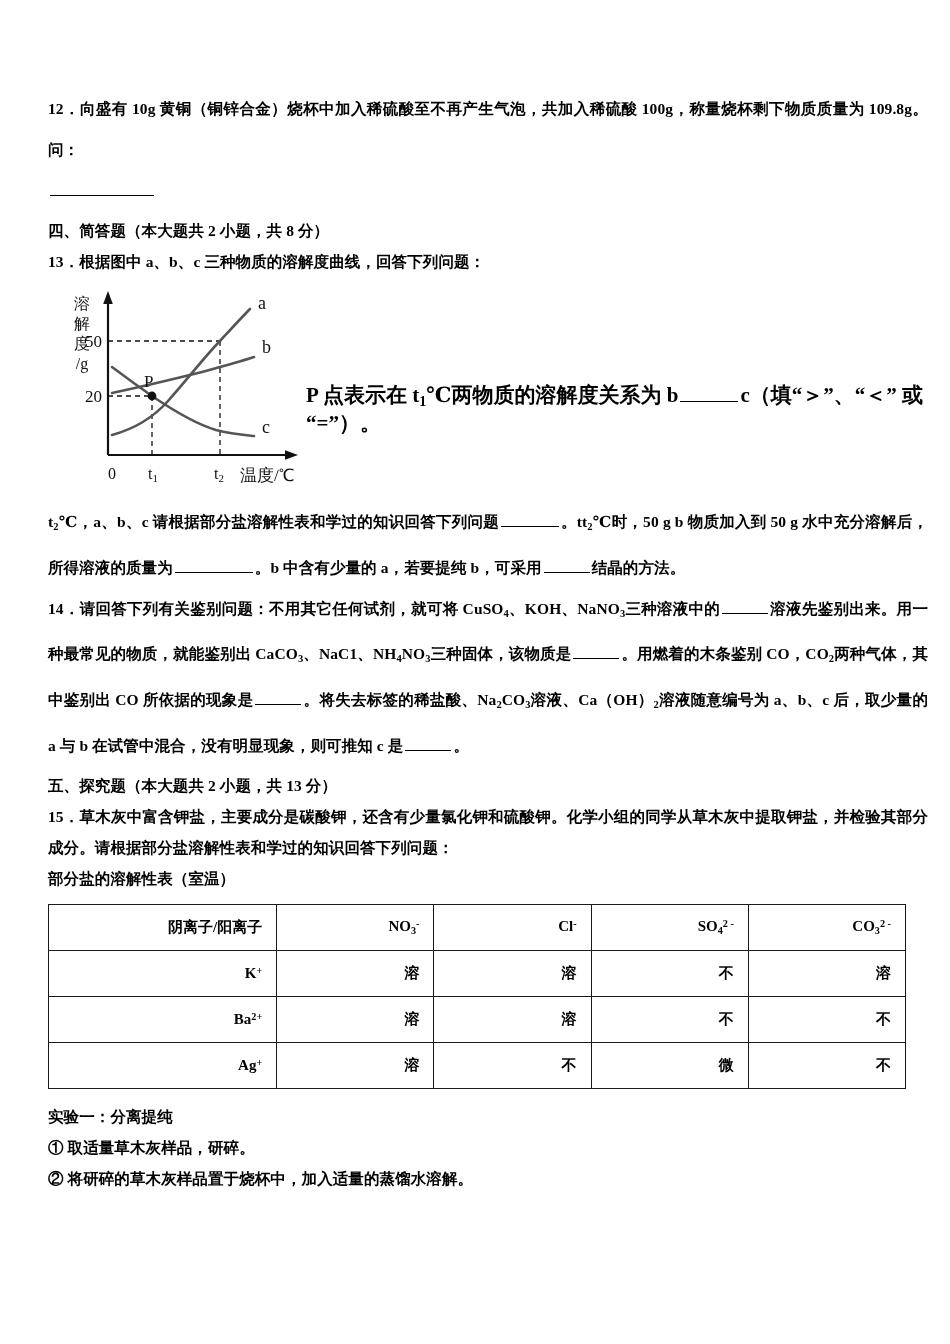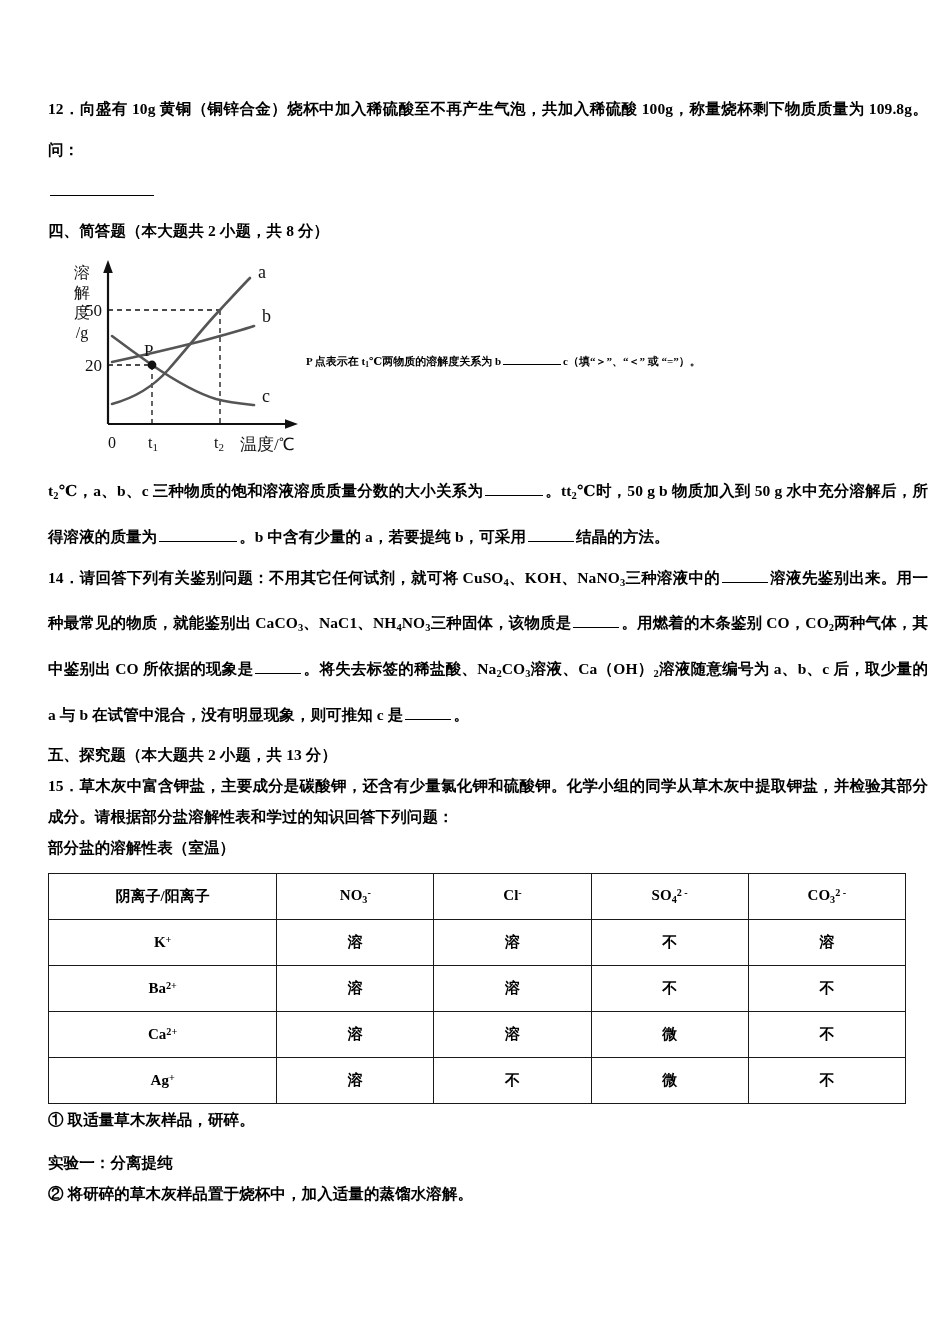--- a/index.html
+++ b/index.html
@@ -70,40 +70,40 @@
     left: 8px;
     top: 0;
     width: 270px;
     height: 212px;
   }
   .fig-caption {
     position: absolute;
     left: 258px;
     top: 98px;
     width: 630px;
-    font-size: 11px;
+    font-size: 21px;
     font-weight: 700;
     line-height: 22px;
   }
 
   
   table.solubility {
     border-collapse: collapse;
     width: 858px;
     margin-top: 10px;
     table-layout: fixed;
   }
   table.solubility th,
   table.solubility td {
     border: 1.5px solid #1a1a1a;
     height: 46px;
-    padding: 0 22px;
+    padding: 0 14px;
     font-size: 15px;
     font-weight: 700;
-    text-align: center;
+    text-align: right;
     vertical-align: middle;
     box-sizing: border-box;
   }
   table.solubility col.c0 { width: 228px; }
   table.solubility col.cx { width: 157px; }
 
   .after-table { margin-top: 12px; }
 </style>
 </head>
 <body>
@@ -113,20 +113,21 @@
 
     <p class="para">12．向盛有 10g 黄铜（铜锌合金）烧杯中加入稀硫酸至不再产生气泡，共加入稀硫酸 100g，称量烧杯剩下物质质量为 109.8g。问：</p>
 
     <p class="para">
       <span class="blank b-xl"></span>
     </p>
 
 
     <p class="para sec">四、简答题（本大题共 2 小题，共 8 分）</p>
 
+    <p class="para q">13．根据图中 a、b、c 三种物质的溶解度曲线，回答下列问题：</p>
 
     <div class="figure-row">
 
       <div class="figure">
         <svg width="270" height="212" viewBox="0 0 270 212">
 
           <g>
 
             <line x1="52" y1="172" x2="52" y2="18" stroke="#111" stroke-width="2.2"></line>
             <polygon points="52,8 47.2,21 56.8,21" fill="#111"></polygon>
@@ -176,21 +177,21 @@
           <text x="88" y="104" font-family="Liberation Serif, serif" font-size="17" fill="#111">P</text>
         </svg>
       </div>
 
       <div class="fig-caption">
         <span>P 点表示在 t</span><sub>1</sub><span>℃两物质的溶解度关系为 b</span><span class="blank b-m"></span><span>c（填“＞”、“＜” 或 “=”）。</span>
       </div>
     </div>
 
     <p class="para">
-      <span>t</span><sub>2</sub><span>℃，a、b、c 三种物质的饱和溶液溶质质量分数的大小关系为</span><span class="blank b-m"></span><span>。t</span><span>t</span><sub>2</sub><span>℃时，50 g b 物质加入到 50 g 水中充分溶解后，所得溶液的质量为</span><span class="blank b-l"></span><span>。b 中含有少量的 a，若要提纯 b，可采用</span><span class="blank b-s"></span><span>结晶的方法。</span>
+      <span>t</span><sub>2</sub><span>℃，a、b、c 请根据部分盐溶解性表和学过的知识回答下列问题</span><span class="blank b-m"></span><span>。t</span><span>t</span><sub>2</sub><span>℃时，50 g b 物质加入到 50 g 水中充分溶解后，所得溶液的质量为</span><span class="blank b-l"></span><span>。b 中含有少量的 a，若要提纯 b，可采用</span><span class="blank b-s"></span><span>结晶的方法。</span>
     </p>
 
     <p class="para">
       <span>14．请回答下列有关鉴别问题：不用其它任何试剂，就可将 CuSO</span><sub>4</sub><span>、KOH、NaNO</span><sub>3</sub><span>三种溶液中的</span><span class="blank b-s"></span><span>溶液先鉴别出来。用一种最常见的物质，就能鉴别出 CaCO</span><sub>3</sub><span>、NaC1、NH</span><sub>4</sub><span>NO</span><sub>3</sub><span>三种固体，该物质是</span><span class="blank b-s"></span><span>。用燃着的木条鉴别 CO，CO</span><sub>2</sub><span>两种气体，其中鉴别出 CO 所依据的现象是</span><span class="blank b-s"></span><span>。将失去标签的稀盐酸、Na</span><sub>2</sub><span>CO</span><sub>3</sub><span>溶液、Ca（OH）</span><sub>2</sub><span>溶液随意编号为 a、b、c 后，取少量的 a 与 b 在试管中混合，没有明显现象，则可推知 c 是</span><span class="blank b-s"></span><span>。</span>
     </p>
 
     <p class="para sec">五、探究题（本大题共 2 小题，共 13 分）</p>
 
     <p class="para q">15．草木灰中富含钾盐，主要成分是碳酸钾，还含有少量氯化钾和硫酸钾。化学小组的同学从草木灰中提取钾盐，并检验其部分成分。请根据部分盐溶解性表和学过的知识回答下列问题：</p>
 
@@ -232,34 +233,27 @@
           <td>溶</td>
         </tr>
         <tr>
           <td><span>Ba</span><sup>2+</sup></td>
           <td>溶</td>
           <td>溶</td>
           <td>不</td>
           <td>不</td>
         </tr>
         <tr>
-          <td><span>Ca</span><sup>2+</sup></td>
-          <td>溶</td>
-          <td>溶</td>
-          <td>微</td>
-          <td>不</td>
-        </tr>
-        <tr>
           <td><span>Ag</span><sup>+</sup></td>
           <td>溶</td>
           <td>不</td>
           <td>微</td>
           <td>不</td>
         </tr>
       </tbody>
     </table>
 
+    <p class="para q after-table">实验一：分离提纯</p>
     <p class="para q">① 取适量草木灰样品，研碎。</p>
-    <p class="para q after-table">实验一：分离提纯</p>
     <p class="para q">② 将研碎的草木灰样品置于烧杯中，加入适量的蒸馏水溶解。</p>
 
   </div>
 </div>
 
 </body></html>

